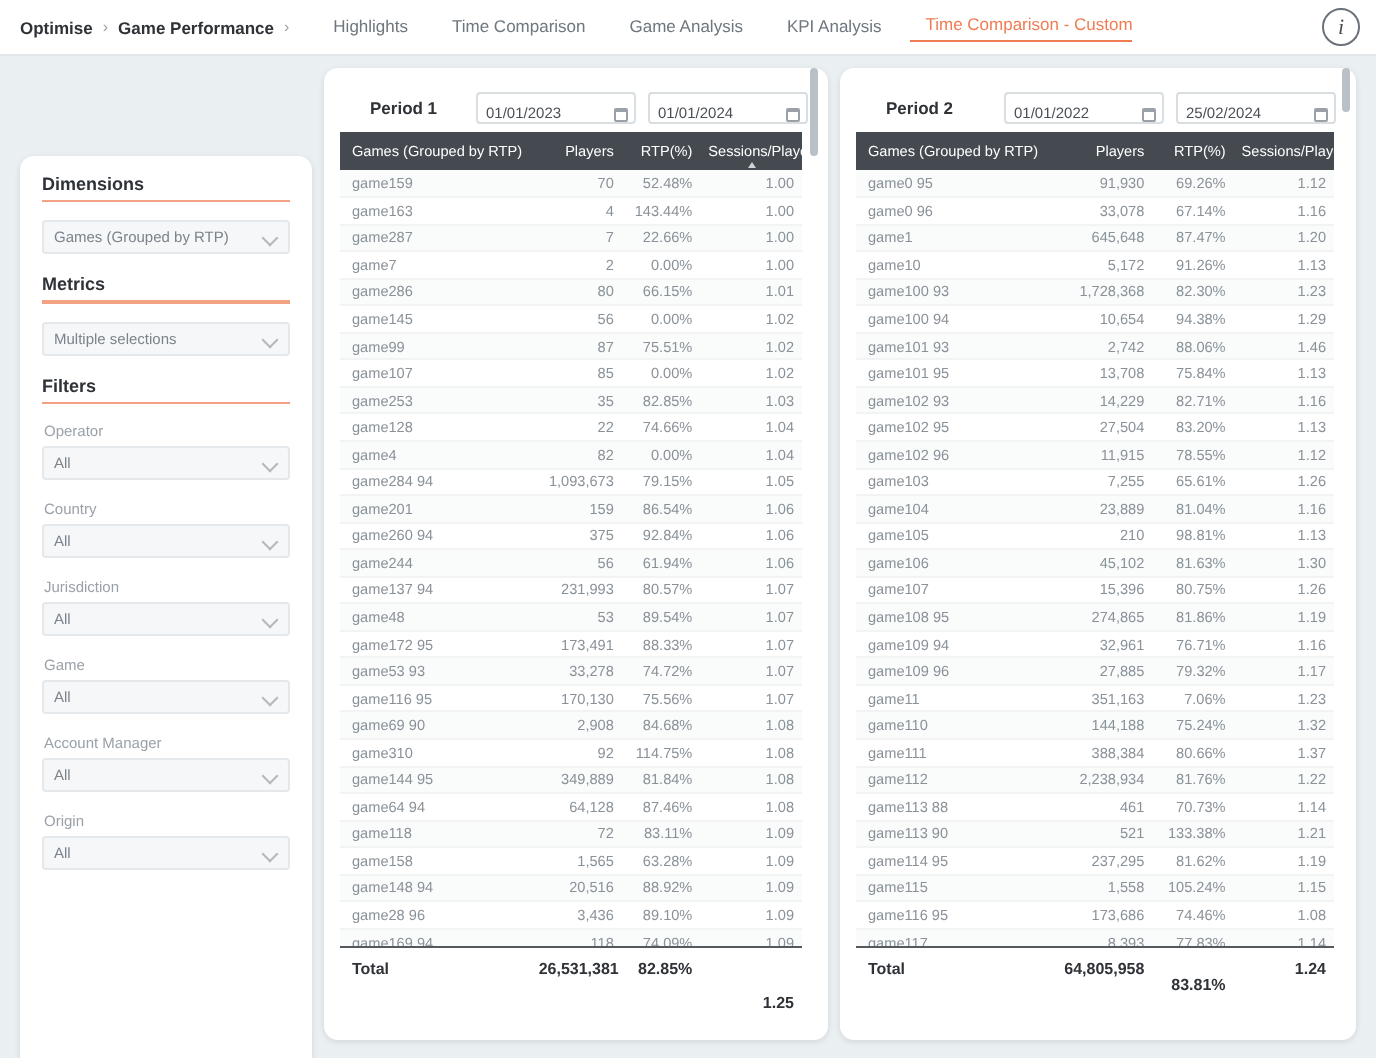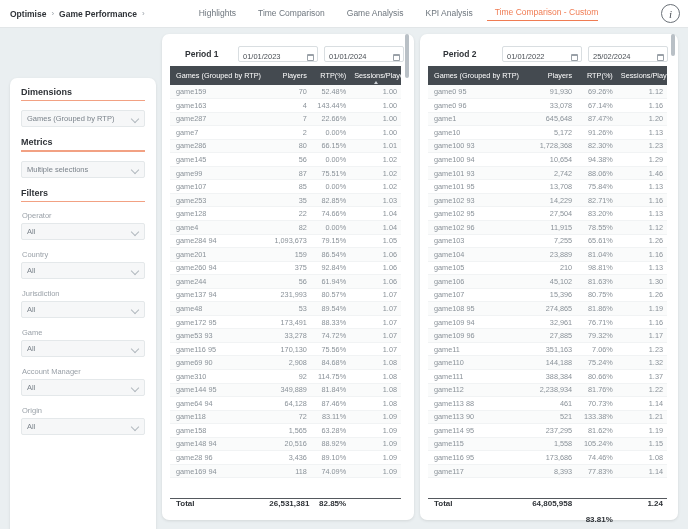--- a/index.html
+++ b/index.html
@@ -15,21 +15,21 @@
     width: 688px; height: 529px;
     background: #eaeff1;
   }
 
   
   .topbar {
     position: absolute; left: 0; top: 0;
     width: 688px; height: 28px;
     background: #ffffff;
     border-bottom: 1px solid #e2e6e8;
-    display: flex; align-items: center; gap: 32px;
+    display: flex; align-items: center;
   }
   .breadcrumb {
     display: flex; align-items: center;
     padding-left: 10px;
     gap: 5px;
     font-size: 8.5px;
     color: #3a3f45;
   }
   .bc-strong { font-weight: bold; color: #2f3338; white-space: nowrap; }
   .bc-sep { color: #9aa1a8; font-size: 8px; }
@@ -178,24 +178,24 @@
     text-align: right;
     border-bottom: 1px solid #f1f3f4;
     white-space: nowrap;
     overflow: hidden;
   }
   tbody td.c0 { text-align: left; padding-left: 6px; }
   tbody tr:nth-child(odd) td { background: #fafbfb; }
   tbody tr:nth-child(even) td { background: #ffffff; }
 
   .total-row {
-    position: absolute; left: 8px; right: 13px; bottom: 0;
+    position: absolute; left: 8px; right: 13px; bottom: 25px;
     height: 22px;
     border-top: 1.2px solid #55595e;
-    display: flex; align-items: flex-start;
+    display: flex; align-items: center;
     background: #fff;
   }
   #period2 .total-row { right: 11px; }
   .total-row .t-lab {
     font-size: 8px; font-weight: bold; color: #2f3338;
     padding-left: 6px;
   }
   .total-row .t-val {
     font-size: 8px; font-weight: bold; color: #2f3338;
     text-align: right; padding-right: 4px;

